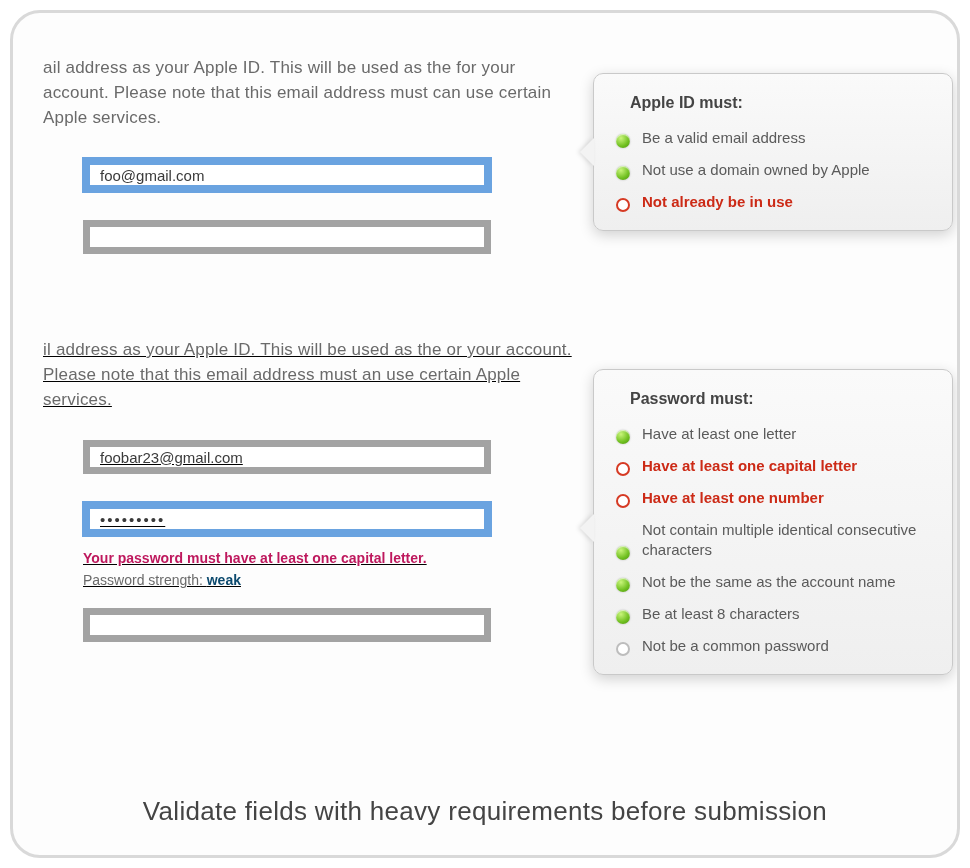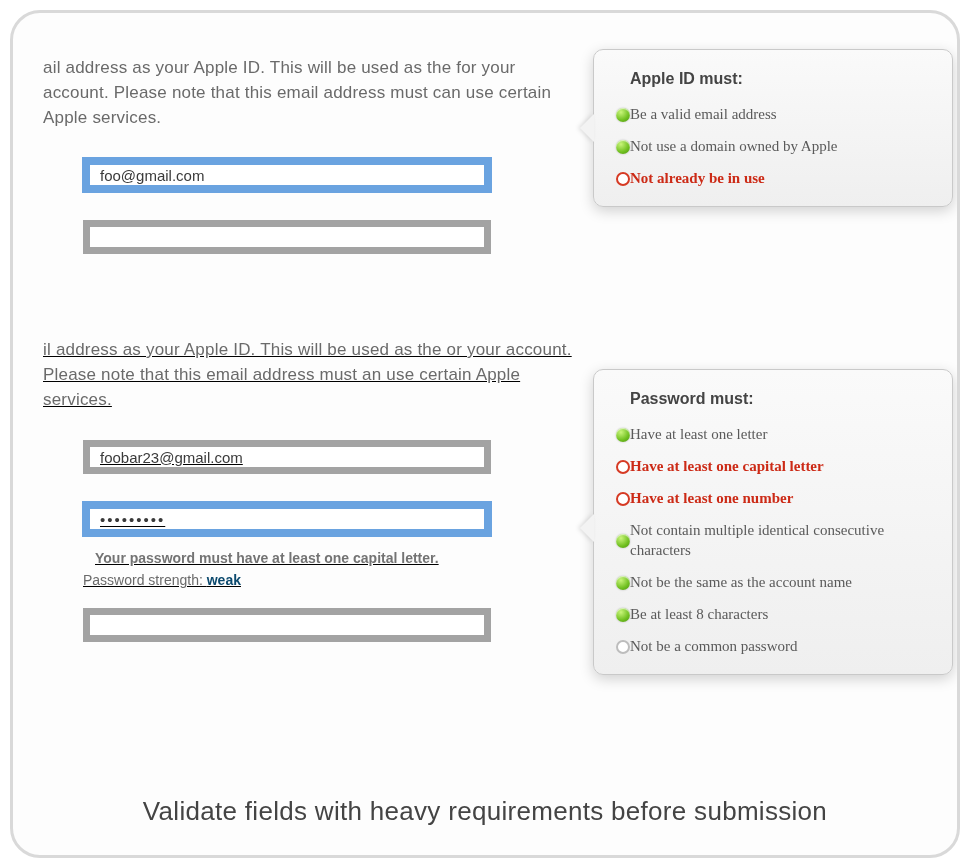--- a/index.html
+++ b/index.html
@@ -45,60 +45,60 @@
     display: block;
   }
   .field.focus {
     outline: 2px solid #6aa3e0;
     outline-offset: -1px;
     border-color: #6aa3e0;
   }
   .field + .field { margin-top: 28px; }
   .field.pwd { letter-spacing: 2px; }
   .err {
-    color: #737373;
+    color: #be185d;
     font-weight: bold;
     font-size: 14px;
     margin-top: 14px;
-    margin-left: 12px;
+    margin-left: 0;
   }
   .strength {
     color: #6a6a6a;
     font-size: 14px;
     margin-top: 6px;
   }
   .strength b { color: #0c4a6e; font-weight: bold; }
 
   .popover {
     position: absolute;
     right: 4px;
     width: 360px;
     background: linear-gradient(#fafafa, #efefef);
     border: 1px solid #c9c9c9;
     border-radius: 10px;
     box-shadow: 0 4px 14px rgba(0,0,0,0.18);
     padding: 20px 22px 18px 22px;
   }
-  .popover.one { top: 36px; }
+  .popover.one { top: 60px; }
   .popover.two { top: 356px; }
   .popover h4 {
     font-size: 16px;
     font-weight: bold;
     color: #444;
     margin: 0 0 16px 14px;
   }
   .req-list { list-style: none; }
   .req {
     display: flex;
-    align-items: center;
+    align-items: flex-end;
+    gap: 12px;
     font-size: 15px;
     color: #5a5a5a;
     line-height: 20px;
     margin-bottom: 12px;
-    font-family: Liberation Serif, serif;
   }
   .req:last-child { margin-bottom: 0; }
   .req.fail { color: #cc2a16; font-weight: bold; }
   .dot {
     flex: 0 0 14px;
     width: 14px;
     height: 14px;
     border-radius: 50%;
     margin-top: 2px;
     display: inline-block;

